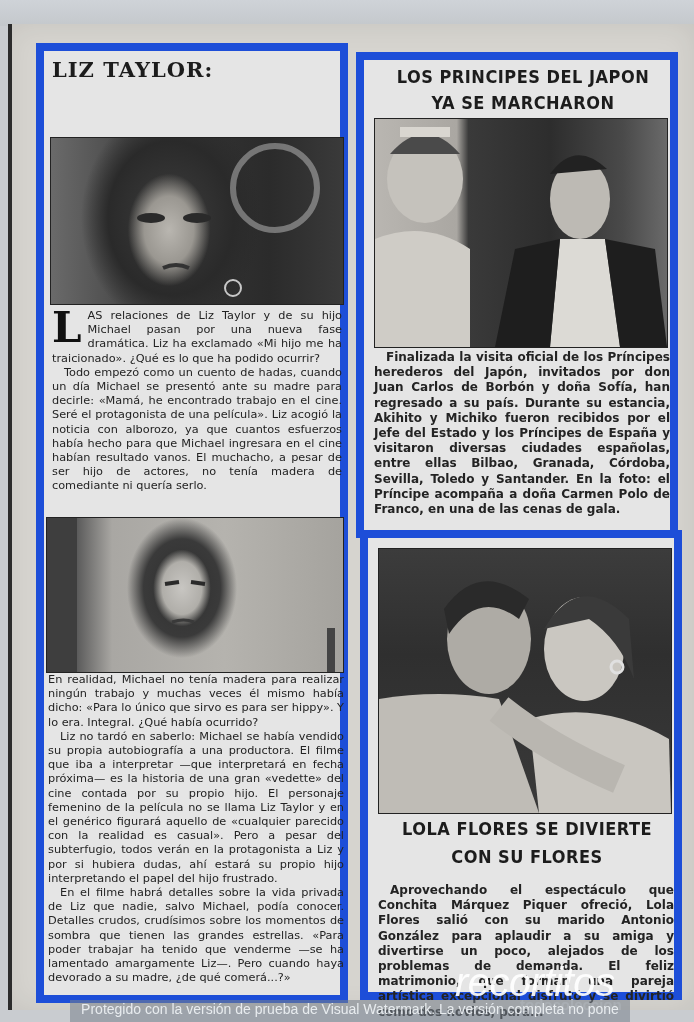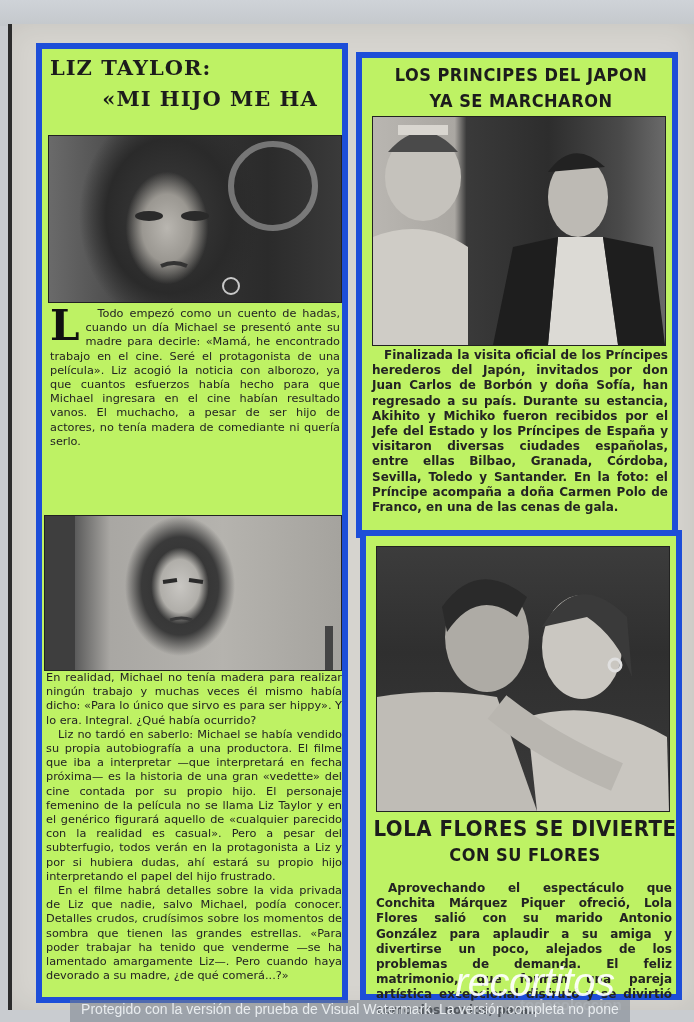--- a/index.html
+++ b/index.html
@@ -15,22 +15,22 @@
   .page {
     position: absolute; left: 8px; top: 24px; width: 686px; height: 986px;
     background: #d6d4cf;
     box-shadow: inset 0 0 30px rgba(0,0,0,0.08);
   }
   .left-bind {
     position: absolute; left: 0; top: 0; width: 4px; height: 100%;
     background: #2c2c2c;
   }
   .box {
-    position: absolute; border: 6px solid #1d4ed8; box-sizing: border-box;
-    background: #bef264;
+    position: absolute; border: 8px solid #1d4ed8; box-sizing: border-box;
+    background: #e5e5e5;
   }
   .headline-serif {
     font-family: "DejaVu Serif", serif; font-weight: bold; color: #1c1c1c;
     letter-spacing: 1px; text-align: center;
   }
   .headline-sans {
     font-family: "DejaVu Sans Condensed", "DejaVu Sans", sans-serif;
     font-weight: bold; color: #1c1c1c; text-align: center;
     letter-spacing: 0.5px;
   }
@@ -67,38 +67,38 @@
 </head>
 <body>
 
 <div class="top-strip"></div>
 
 <div class="page">
   <div class="left-bind"></div>
 
   <div class="box" style="left:28px; top:19px; width:312px; height:960px;">
     <div class="headline-serif" style="position:absolute; left:8px; top:6px; font-size:21px; text-align:left;">LIZ TAYLOR:</div>
-    <div class="headline-serif" style="position:absolute; left:0; width:306px; top:37px; font-size:21px; padding-left:30px; box-sizing:border-box;">«MI HIJO ME HA</div>
 
     <div class="photo" style="left:6px; top:86px; width:292px; height:166px;
                 background:
                   radial-gradient(ellipse 55px 75px at 118px 92px, #b9b6b0 0%, #9a9791 45%, rgba(60,60,60,0) 75%),
                   radial-gradient(ellipse 90px 110px at 120px 80px, #3d3d3d 0%, #2a2a2a 70%, rgba(0,0,0,0) 100%),
                   linear-gradient(90deg, #6a6a6a 0%, #4a4a4a 25%, #333 50%, #2b2b2b 75%, #3a3a3a 100%);">
       <svg width="292" height="166" viewBox="0 0 292 166">
         <ellipse cx="100" cy="80" rx="14" ry="5" fill="#2a2a2a"></ellipse>
         <ellipse cx="146" cy="80" rx="14" ry="5" fill="#2a2a2a"></ellipse>
         <path d="M112 130 Q125 124 138 130" stroke="#333" stroke-width="4" fill="none"></path>
         <circle cx="182" cy="150" r="8" fill="none" stroke="#c8c8c8" stroke-width="2"></circle>
         <circle cx="224" cy="50" r="42" fill="none" stroke="rgba(255,255,255,0.35)" stroke-width="6"></circle>
       </svg>
     </div>
 
     <div style="position:absolute; left:8px; top:258px; width:290px;">
       <span class="dropcap">L</span>
+      <p class="body-text">AS relaciones de Liz Taylor y de su hijo Michael pasan por una nueva fase dramática. Liz ha exclamado «Mi hijo me ha traicionado». ¿Qué es lo que ha podido ocurrir?</p>
       <p class="body-text indent">Todo empezó como un cuento de hadas, cuando un día Michael se presentó ante su madre para decirle: «Mamá, he encontrado trabajo en el cine. Seré el protagonista de una película». Liz acogió la noticia con alborozo, ya que cuantos esfuerzos había hecho para que Michael ingresara en el cine habían resultado vanos. El muchacho, a pesar de ser hijo de actores, no tenía madera de comediante ni quería serlo.</p>
     </div>
 
     <div class="photo" style="left:2px; top:466px; width:296px; height:154px;
                 background:
                   radial-gradient(ellipse 36px 48px at 135px 70px, #c8c6c2 0%, #b0aea9 55%, rgba(0,0,0,0) 80%),
                   radial-gradient(ellipse 55px 70px at 135px 70px, #2e2e2e 0%, #3a3a3a 70%, rgba(0,0,0,0) 100%),
                   linear-gradient(90deg, #3a3a3a 0%, #5a5a5a 10%, #a9a7a3 22%, #b5b3ae 60%, #a5a39e 100%);">
       <svg width="296" height="154" viewBox="0 0 296 154">
         <rect x="0" y="0" width="30" height="154" fill="#3e3e3e"></rect>
@@ -145,21 +145,21 @@
         <ellipse cx="110" cy="90" rx="42" ry="55" fill="#aeaba5"></ellipse>
         <path d="M65 60 Q100 10 150 50 L140 70 Q100 40 70 85 Z" fill="#2a2a2a"></path>
         <ellipse cx="205" cy="100" rx="40" ry="52" fill="#cac7c1"></ellipse>
         <path d="M165 80 Q200 20 250 70 L255 130 Q240 90 210 70 Z" fill="#3a3a3a"></path>
         <circle cx="238" cy="118" r="6" fill="none" stroke="#e0e0e0" stroke-width="3"></circle>
         <path d="M150 170 Q220 150 290 190 L292 264 L160 264 Z" fill="#c9c6c0"></path>
         <path d="M120 160 Q170 200 240 230" stroke="#b9b6b0" stroke-width="30" fill="none"></path>
       </svg>
     </div>
 
-    <div class="headline-sans" style="position:absolute; left:0; width:318px; top:280px; font-size:22px;">LOLA FLORES SE DIVIERTE</div>
+    <div class="headline-sans" style="position:absolute; left:0; width:318px; top:280px; font-size:18px;">LOLA FLORES SE DIVIERTE</div>
     <div class="headline-sans" style="position:absolute; left:0; width:318px; top:308px; font-size:18px;">CON SU FLORES</div>
 
     <p class="body-text bold indent" style="position:absolute; left:10px; top:345px; width:296px; margin:0; line-height:15.2px;">Aprovechando el espectáculo que Conchita Márquez Piquer ofreció, Lola Flores salió con su marido Antonio González para aplaudir a su amiga y divertirse un poco, alejados de los problemas de demanda. El feliz matrimonio, que forman una pareja artística excepcional disfrutó y se divirtió como dos novios, para...</p>
   </div>
 </div>
 
 <div class="wm-recortitos">recortitos</div>
 <div class="wm-todo">todocoleccion</div>
 <div class="wm-bar">Protegido con la versión de prueba de Visual Watermark. La versión completa no pone esta marca.</div>
 

